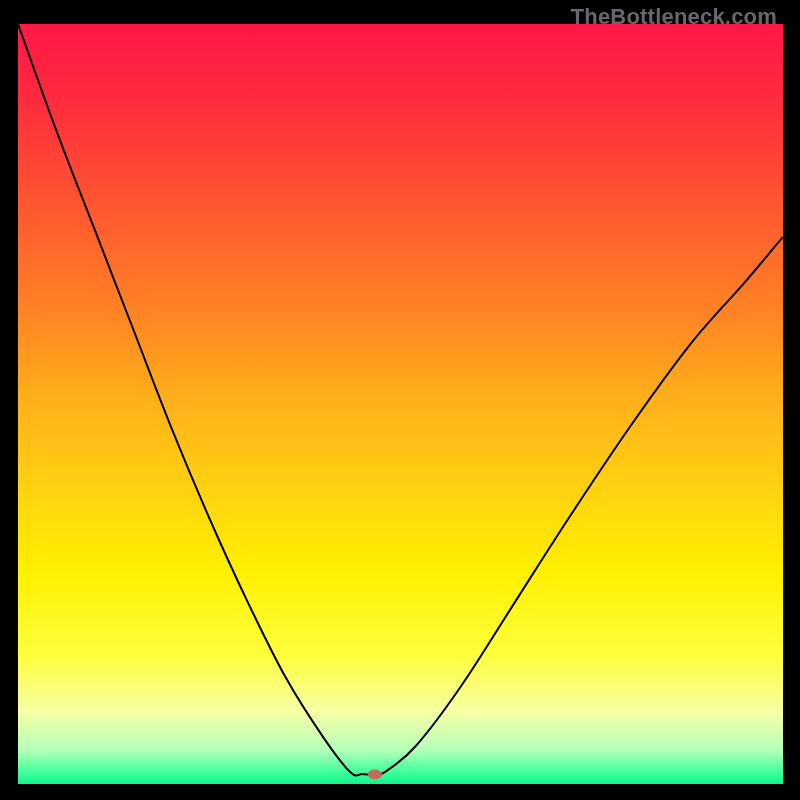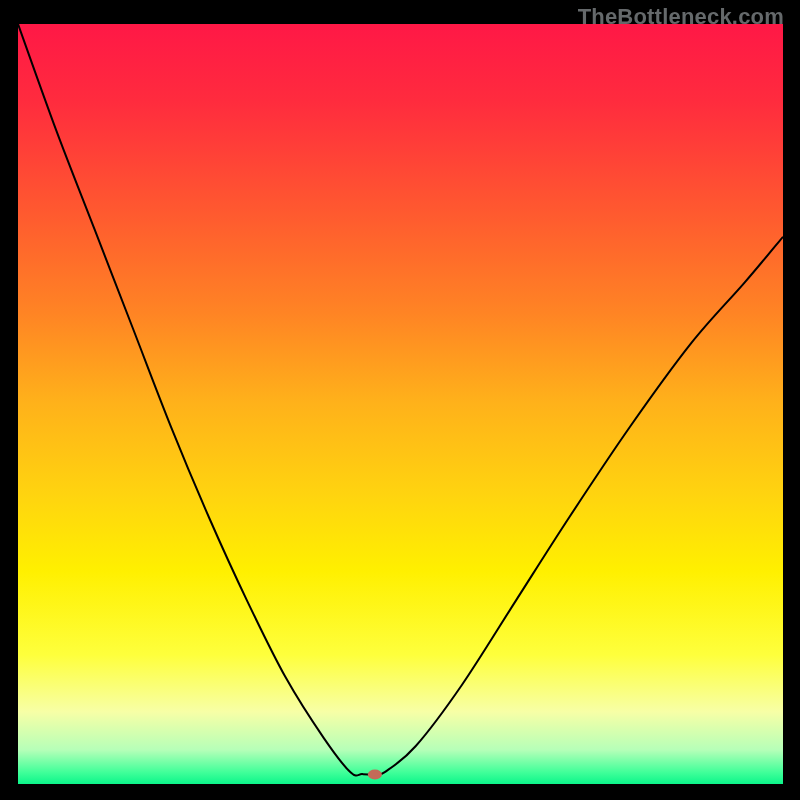--- a/index.html
+++ b/index.html
@@ -12,21 +12,21 @@
   }
   .frame {
     position: relative;
     width: 800px;
     height: 800px;
     background: #000;
   }
   .watermark {
     position: absolute;
     top: 4px;
-    right: 16px;
+    right: 23px;
     font-family: Arial, Helvetica, sans-serif;
     font-size: 22px;
     font-weight: 600;
     color: #65696b;
     letter-spacing: 0.2px;
   }
   .plot-wrap {
     position: absolute;
     left: 18px;
     top: 24px;

